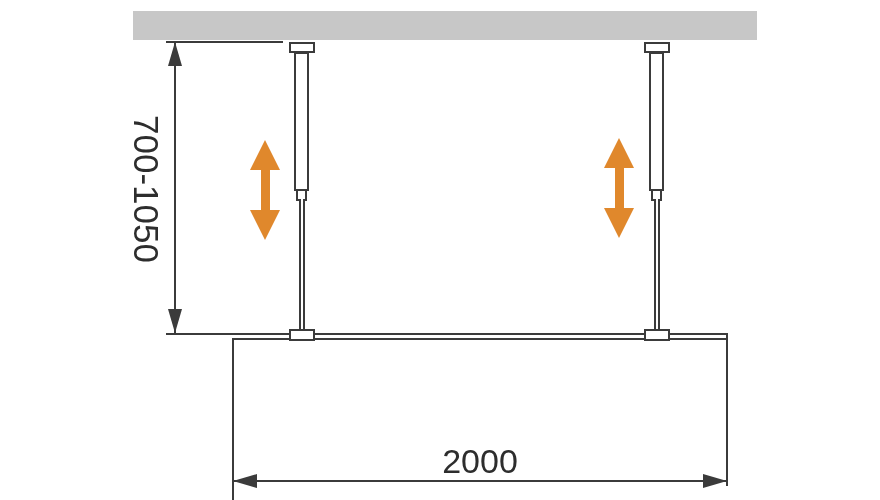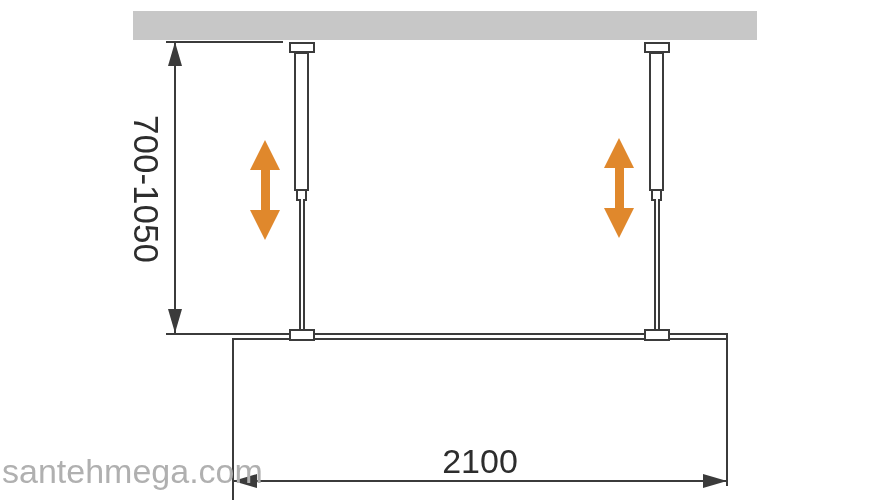--- a/index.html
+++ b/index.html
@@ -93,18 +93,17 @@
     <div class="abs vline" style="left:174px;top:42px;height:291px;"></div>
     <div class="abs tri tri-up" style="left:168px;top:42px;"></div>
     <div class="abs tri tri-down" style="left:168px;top:309px;"></div>
     <div class="abs dim-label label-v">700-1050</div>
   </div>
 
   <div>
     <div class="abs hline" style="left:234px;top:480px;width:492px;"></div>
     <div class="abs tri tri-left" style="left:233px;top:474px;"></div>
     <div class="abs tri tri-right" style="left:703px;top:474px;"></div>
-    <div class="abs dim-label label-h">2100</div>
+    <div class="abs dim-label label-h">2000</div>
   </div>
 
-  <div class="abs watermark">santehmega.com</div>
 
 </div>
 
 </body></html>

